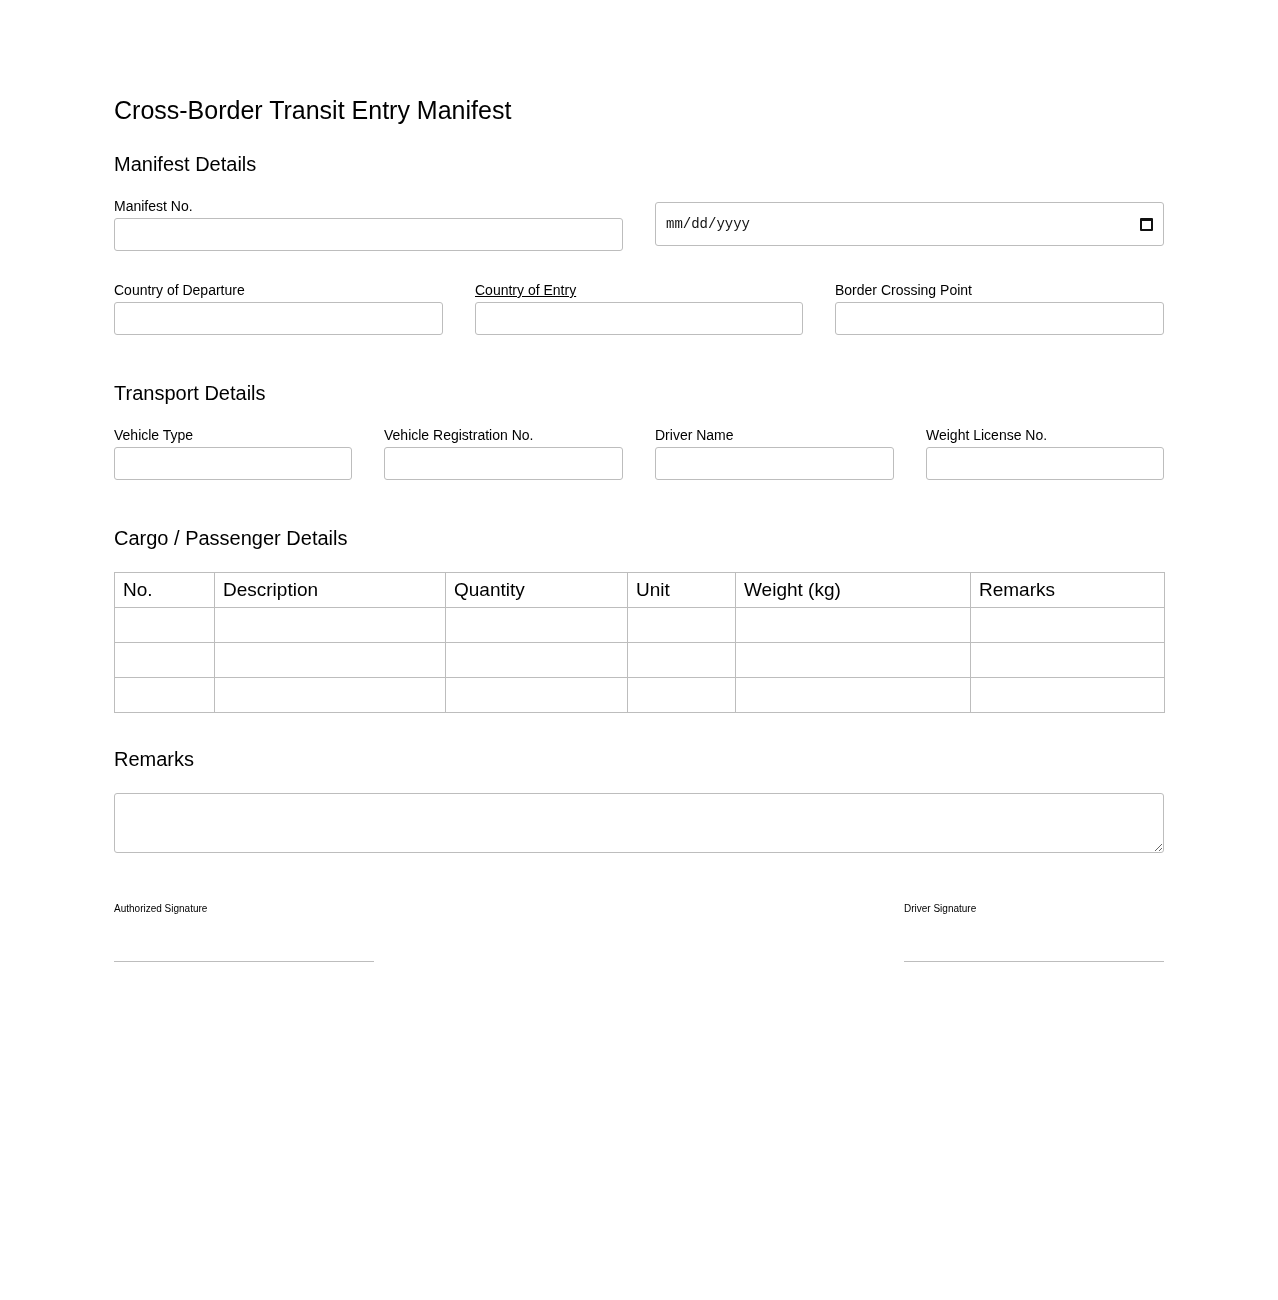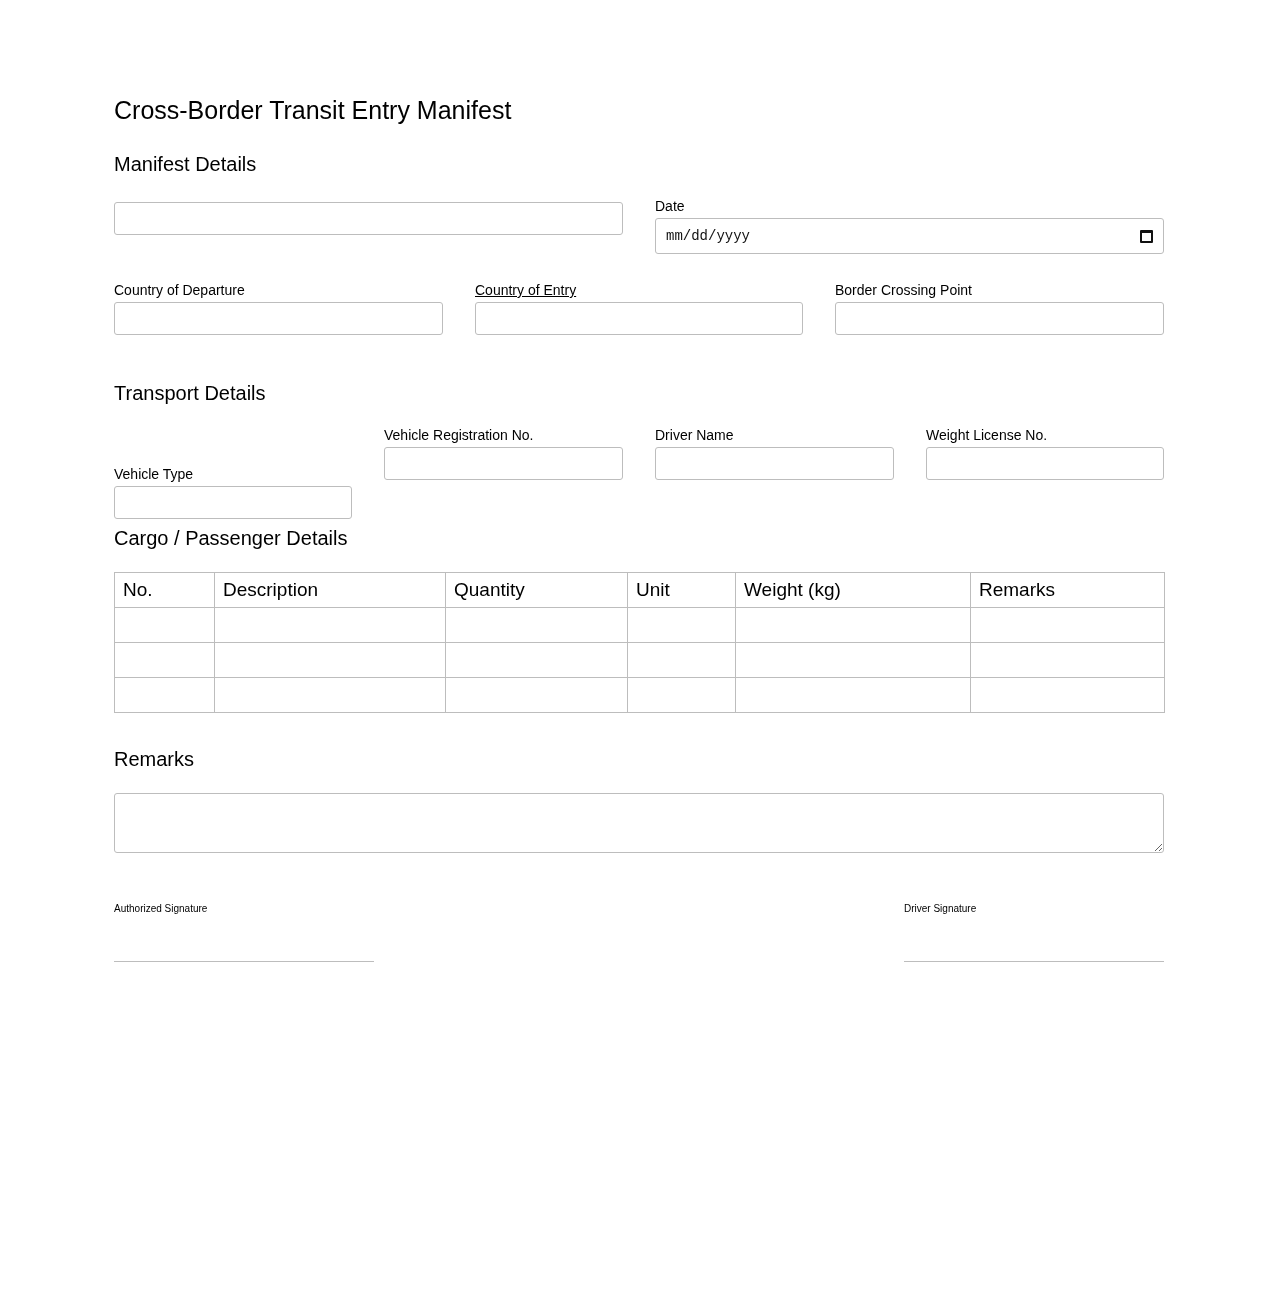--- a/index.html
+++ b/index.html
@@ -22,21 +22,21 @@
   .field { position: absolute; }
   .field label {
     display: block; font-size: 14px; line-height: 16px; height: 16px; white-space: nowrap;
   }
   .field input {
     display: block; margin-top: 4px; width: 100%; height: 33px;
     border: 1px solid #bdbdbd; border-radius: 3px; background: #fff;
     font-family: "Liberation Sans", sans-serif; font-size: 14px; padding: 0 8px;
   }
   .date-box {
-    margin-top: 4px; width: 100%; height: 36px;
+    margin-top: 4px; width: 100%; height: 44px;
     border: 1px solid #bdbdbd; border-radius: 3px; background: #fff;
     display: flex; align-items: center; justify-content: space-between; padding: 0 10px 0 10px;
   }
   .date-text { font-family: "Liberation Mono", "DejaVu Sans Mono", monospace; font-size: 14px; color: #111; }
   .cal-icon { width: 13px; height: 13px; border: 2px solid #111; border-top-width: 3px; border-radius: 1px; }
   table.grid {
     position: absolute; left: 0; top: 572px; width: 1050px;
     border-collapse: collapse; font-size: 19px; table-layout: fixed;
   }
   table.grid th, table.grid td {
@@ -54,25 +54,25 @@
 </style>
 </head>
 <body>
 
 <div class="page">
   <h1>Cross-Border Transit Entry Manifest</h1>
 
   <h2 style="top:150px">Manifest Details</h2>
 
   <div class="field" style="left:0; top:198px; width:509px;">
+    <label>Manifest No.</label>
     <input type="text" value="" style="">
   </div>
 
   <div class="field" style="left:541px; top:198px; width:509px;">
-    <label>Date</label>
     <div class="date-box">
       <span class="date-text">mm/dd/yyyy</span>
       <span class="cal-icon"></span>
     </div>
   </div>
 
   <div class="field" style="left:0; top:282px; width:329px;">
     <label>Country of Departure</label>
     <input type="text" value="" style="">
   </div>
@@ -82,21 +82,21 @@
     <input type="text" value="" style="">
   </div>
 
   <div class="field" style="left:721px; top:282px; width:329px;">
     <label>Border Crossing Point</label>
     <input type="text" value="" style="">
   </div>
 
   <h2 style="top:379px">Transport Details</h2>
 
-  <div class="field" style="left:0; top:427px; width:238px;margin-top:39px;">
+  <div class="field" style="left:0; top:427px; width:238px;">
     <label>Vehicle Type</label>
     <input type="text" value="" style="">
   </div>
 
   <div class="field" style="left:270px; top:427px; width:239px;">
     <label>Vehicle Registration No.</label>
     <input type="text" value="" style="">
   </div>
 
   <div class="field" style="left:541px; top:427px; width:239px;">

